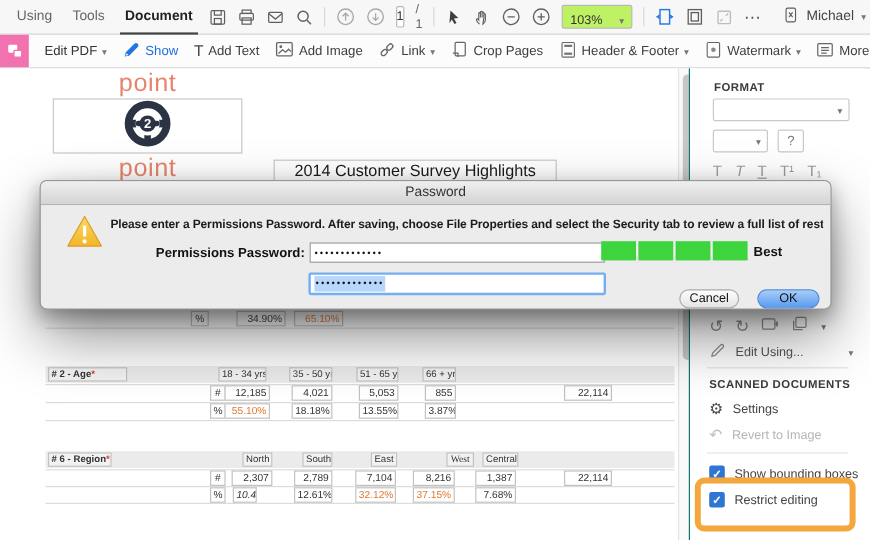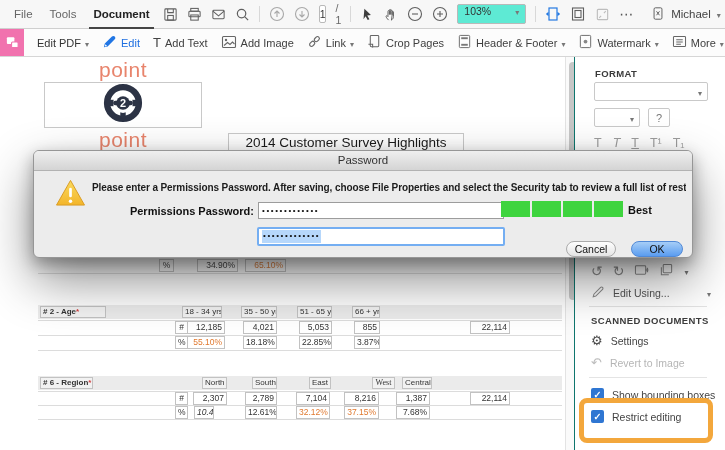--- a/index.html
+++ b/index.html
@@ -10,22 +10,22 @@
            border-bottom:1px solid #cfcfcf;display:flex;align-items:center;box-sizing:border-box;
            padding:0 10px;gap:9px;font-size:11.5px;color:#666;}
   .mtab{padding:0 4px;height:29px;line-height:29px;cursor:default;}
   .mtab.active{color:#222;font-weight:bold;border-bottom:2px solid #444;box-sizing:border-box;}
   .mdiv{width:1px;height:16px;background:#d8d8d8;flex:0 0 1px;}
   .ibtn{display:flex;align-items:center;justify-content:center;width:18px;height:22px;}
   .ibtn svg{display:block;}
   .pgbox{width:24px;height:16px;border:1px solid #b9b9b9;border-radius:2px;background:#fff;
          font-size:10.5px;color:#333;text-align:center;line-height:16px;}
   .pgtot{font-size:10.5px;color:#666;}
-  .zoombox{height:18px;border:1px solid #b9b9b9;border-radius:2px;background:#5eead4;display:flex;
-           align-items:flex-start;gap:24px;padding:0 6px;font-size:10.5px;color:#333;}
+  .zoombox{height:18px;border:1px solid #b9b9b9;border-radius:2px;background:#bef264;display:flex;
+           align-items:flex-end;gap:14px;padding:0 6px;font-size:10.5px;color:#333;}
   .caret::after{content:"▾";font-size:8px;color:#777;}
   .i-ellipsis::after{content:"⋯";font-size:14px;color:#555;}
   .spacer{flex:1;}
   .user{display:flex;align-items:center;gap:6px;font-size:11.5px;color:#444;}
   
   .toolbar{position:absolute;left:0;top:29px;width:725px;height:28px;background:#fcfcfc;
            border-bottom:1px solid #d6d6d6;display:flex;align-items:center;box-sizing:border-box;
            padding:0 10px 0 34px;gap:7px;font-size:11px;color:#3e3e3e;}
   .toolchip{position:absolute;left:0;top:0;width:24px;height:27px;background:var(--accent-pink);
             display:flex;align-items:center;justify-content:center;}
@@ -99,21 +99,21 @@
   .btn.cancel{left:532px;top:70px;width:50px;background:linear-gradient(#fefefe,#e4e4e4);border:1px solid #ababab;}
   .btn.ok{left:597px;top:70px;width:52px;background:linear-gradient(#a6cdf7,#5a9cf0);border:1px solid #5189d6;}
   .warn{position:absolute;left:21px;top:8px;}
 </style>
 </head>
 <body>
 
 <div class="app">
 
   <div class="menubar">
-    <span class="mtab">File</span>
+    <span class="mtab">Using</span>
     <span class="mtab">Tools</span>
     <span class="mtab active">Document</span>
     <span class="ibtn">
         <span>
           <svg width="15" height="15" viewBox="0 0 16 16" fill="none" stroke="#5f5f5f" stroke-width="1.1">
             <rect x="2" y="2" width="12" height="12" rx="1"></rect>
             <path d="M5 2v4h6V2"></path>
             <rect x="5" y="9" width="6" height="5"></rect>
           </svg>
         </span>
@@ -243,21 +243,21 @@
       </span>
     <span class="titem">
         <b style="font-weight:normal;color:#333;">Edit PDF</b>
         <span class="caret"></span>
       </span>
     <span class="titem blue">
         <span><svg width="15" height="15" viewBox="0 0 16 16">
             <path d="M2 14l1-3.8L10.6 2.6c.8-.8 2.2-.8 3 0 .8.8.8 2.2 0 3L6 13.2 2 14z" fill="#2176e4"></path>
             <path d="M3 13.3l.6-2.3 1.8 1.7-2.4.6z" fill="#fff"></path>
           </svg></span>
-        <span>Edit</span>
+        <span>Show</span>
       </span>
     <span class="titem">
         <span class="i-addtext"></span>
         <span>Add Text</span>
       </span>
     <span class="titem">
         <span><svg width="16" height="14" viewBox="0 0 16 14" fill="none" stroke="#666" stroke-width="1.1">
             <rect x="1.5" y="1.5" width="13" height="11" rx="1"></rect>
             <circle cx="5" cy="5" r="1.2" fill="#666" stroke="none"></circle>
             <path d="M3 10.5l3.5-3 2.5 2 2.5-2.5 2 2"></path>
@@ -346,21 +346,21 @@
       <div class="cell ctr" style="left:175px;top:264px;width:13px;">#</div>
       <div class="cell num" style="left:187px;top:264px;width:38px;">12,185</div>
       <div class="cell num" style="left:243px;top:264px;width:34px;">4,021</div>
       <div class="cell num" style="left:299px;top:264px;width:33px;">5,053</div>
       <div class="cell num" style="left:354px;top:264px;width:26px;">855</div>
       <div class="cell num" style="left:470px;top:264px;width:40px;">22,114</div>
       <div class="hline" style="top:278px;"></div>
       <div class="cell ctr" style="left:175px;top:279px;width:13px;">%</div>
       <div class="cell num orange" style="left:187px;top:279px;width:38px;">55.10%</div>
       <div class="cell num" style="left:243px;top:279px;width:34px;">18.18%</div>
-      <div class="cell num" style="left:299px;top:279px;width:33px;">22.85%</div>
+      <div class="cell num" style="left:299px;top:279px;width:33px;">13.55%</div>
       <div class="cell num" style="left:354px;top:279px;width:26px;">3.87%</div>
       <div class="hline" style="top:293px;"></div>
     </div>
 
     <div>
       <div class="band" style="top:319px;"></div>
       <div class="cell lbl" style="left:40px;top:320px;width:53px;"><span># 6 - Region</span><span class="req">*</span></div>
       <div class="cell hdr ctr" style="left:202px;top:320px;width:25px;">North</div>
       <div class="cell hdr ctr" style="left:252px;top:320px;width:25px;">South</div>
       <div class="cell hdr ctr" style="left:309px;top:320px;width:22px;">East</div>

